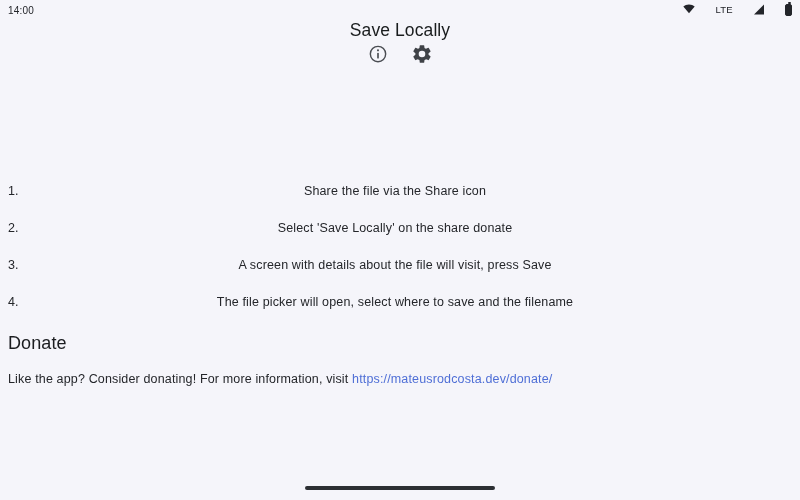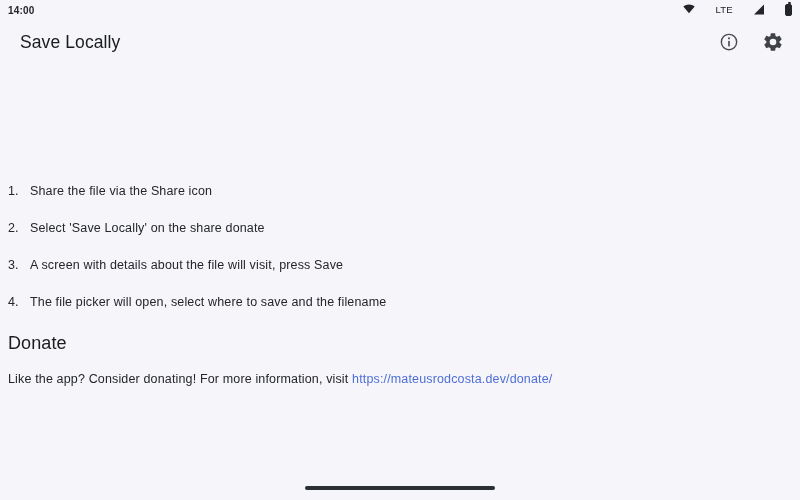--- a/index.html
+++ b/index.html
@@ -24,21 +24,20 @@
     align-items: center;
     justify-content: space-between;
     padding: 0 8px 0 8px;
     font-size: 10px;
     color: #23252a;
   }
   .status-left {
     display: flex;
     align-items: flex-start;
     gap: 4px;
-    font-weight: bold;
   }
   .status-right {
     display: flex;
     gap: 20px;
     font-size: 10px;
   }
   .status-clock { letter-spacing: 0.2px; }
   .ico { display: inline-block; line-height: 1; }
   .wifi-ico { font-size: 10px; }
   .lte-label { font-size: 9.5px; letter-spacing: 0.3px; }
@@ -61,21 +60,22 @@
     background: #23252a;
     border-radius: 1px;
   }
 
   
   .app-bar {
     height: 44px;
     display: flex;
     align-items: center;
     justify-content: space-between;
-    padding: 0 14px 0 20px;
+    padding: 0 14px 0 14px;
+    flex-direction: column;
   }
   .app-title {
     font-size: 17.5px;
     font-weight: 400;
     color: #191c1d;
     letter-spacing: 0.1px;
   }
   .app-actions {
     display: flex;
     align-items: center;
@@ -134,21 +134,21 @@
     color: #24262a;
     letter-spacing: 0.15px;
   }
   .step-num {
     width: 22px;
     flex: 0 0 22px;
     text-align: left;
     color: #24262a;
     font-size: 12.5px;
   }
-  .step-text { flex: 1; }
+  .step-text { flex: 1; text-align: center; }
 
   .donate-heading {
     font-size: 18px;
     font-weight: 400;
     color: #1b1d20;
     margin: 24px 0 18px 0;
     letter-spacing: 0.1px;
   }
   .donate-text {
     font-size: 12.5px;

